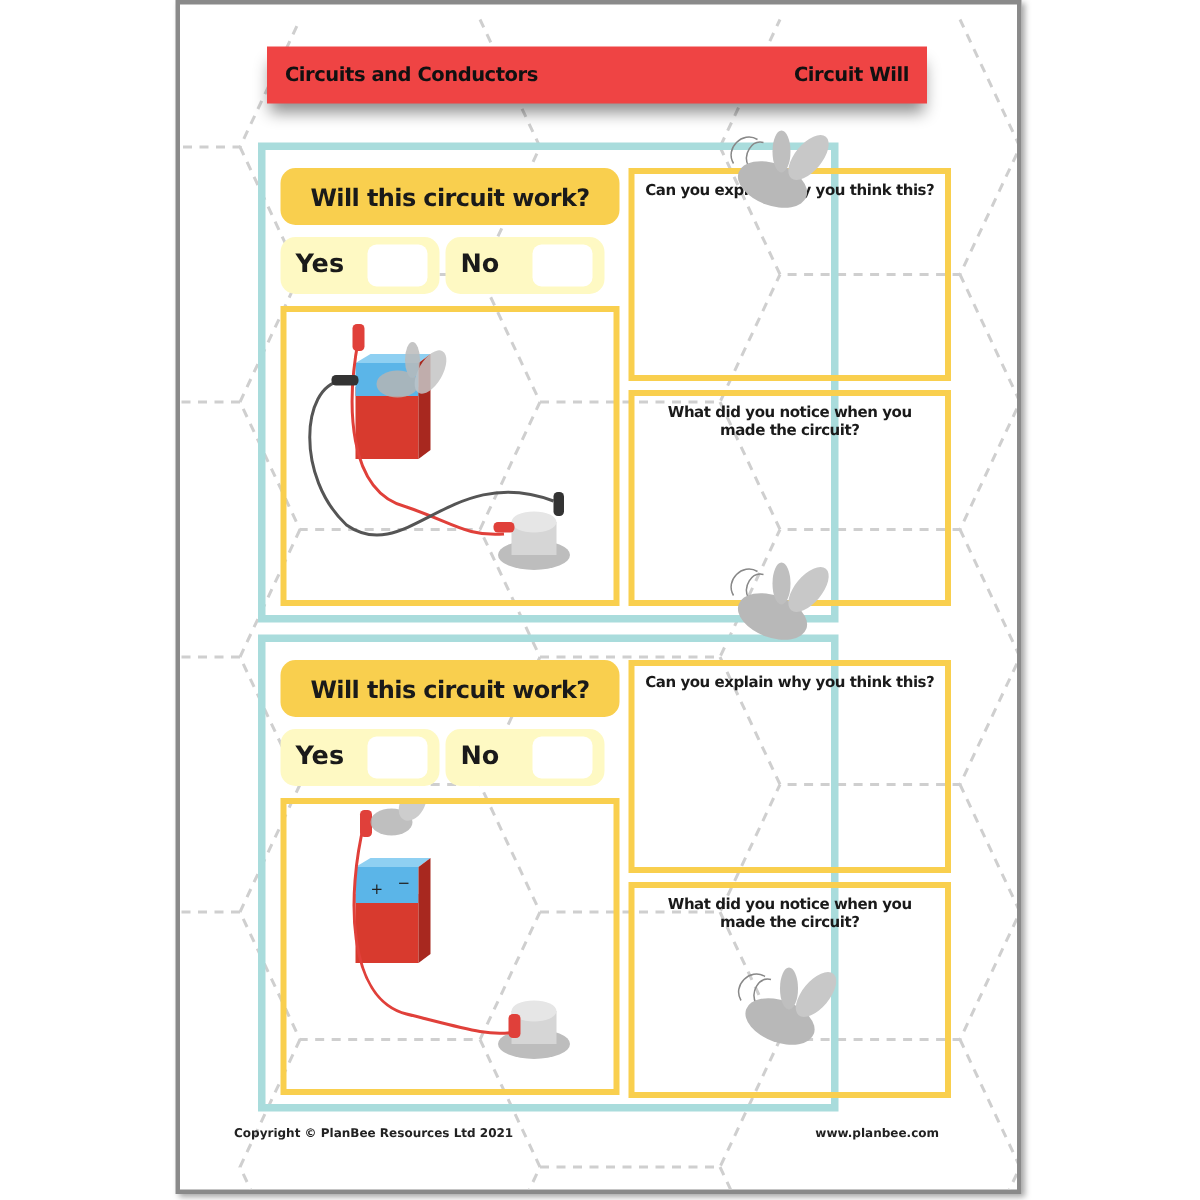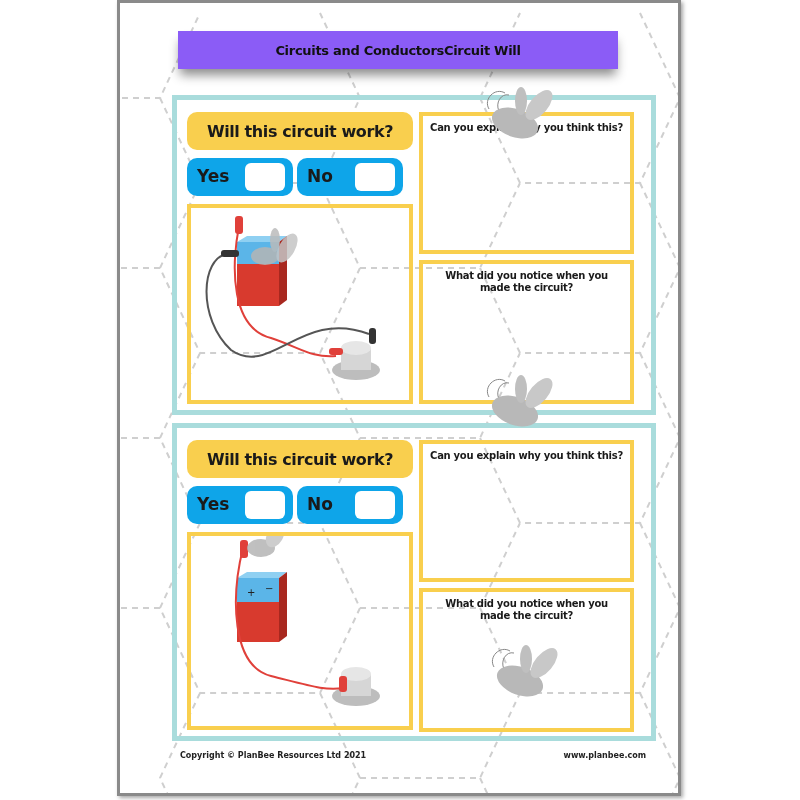--- a/index.html
+++ b/index.html
@@ -1,35 +1,35 @@
 <!DOCTYPE html>
 <html><head>
 <meta charset="utf-8">
 <style>
   html, body { margin:0; padding:0; }
   body { width:800px; height:800px; background:#ffffff; position:relative; overflow:hidden; font-family:"Liberation Sans", sans-serif; }
   .page { position:absolute; left:117px; top:0; width:564px; height:796px; background:#fff; border:3px solid #8a8a8a; box-shadow: 2px 2px 4px rgba(0,0,0,0.35); box-sizing:border-box; overflow:hidden; }
   .hexbg { position:absolute; left:0; top:0; width:564px; height:796px; }
-  .header { position:absolute; left:58px; top:28px; width:440px; height:38px; background:#8b5cf6; box-shadow: 0 8px 10px -2px rgba(0,0,0,0.45); display:flex; justify-content:center; align-items:center; padding:0 12px; box-sizing:border-box; }
+  .header { position:absolute; left:58px; top:28px; width:440px; height:38px; background:#ef4444; box-shadow: 0 8px 10px -2px rgba(0,0,0,0.45); display:flex; justify-content:space-between; align-items:center; padding:0 12px; box-sizing:border-box; }
   .header span { font-family:"DejaVu Sans", sans-serif; font-weight:bold; font-size:13px; color:#111; letter-spacing:-0.3px; }
-  .card { position:absolute; left:52px; width:484px; background:transparent; border:5px solid #a9dcdc; box-sizing:border-box; }
+  .card { position:absolute; left:52px; width:387px; background:transparent; border:5px solid #a9dcdc; box-sizing:border-box; }
   .card1 { top:92px; height:320px; }
   .card2 { top:420px; height:318px; }
   .q-banner { position:absolute; left:10px; top:12px; width:226px; height:38px; background:#f9cf4e; border-radius:10px; display:flex; align-items:center; justify-content:center; }
   .q-banner span { font-family:"DejaVu Sans", sans-serif; font-weight:bold; font-size:16px; color:#1a1a1a; letter-spacing:-0.4px; }
-  .yn { position:absolute; top:58px; width:106px; height:38px; background:#0ea5e9; border-radius:10px; }
+  .yn { position:absolute; top:58px; width:106px; height:38px; background:#fef9c3; border-radius:10px; }
   .yn.yes { left:10px; } .yn.no { left:120px; }
   .yn .lbl { position:absolute; left:10px; top:8px; font-family:"DejaVu Sans", sans-serif; font-size:17px; font-weight:bold; color:#1a1a1a; }
   .yn .box { position:absolute; right:8px; top:5px; width:40px; height:28px; background:#fff; border-radius:6px; }
   .img-box { position:absolute; left:10px; top:104px; width:226px; border:4px solid #f9cf4e; box-sizing:border-box; }
   .card1 .img-box { height:200px; } .card2 .img-box { height:198px; }
   .ans { position:absolute; left:242px; width:215px; border:4px solid #f9cf4e; box-sizing:border-box; text-align:center; }
   .ans p { margin:6px 6px 0; font-family:"DejaVu Sans", sans-serif; font-size:10px; font-weight:bold; color:#1a1a1a; line-height:12px; letter-spacing:-0.3px; }
   .footer { position:absolute; top:748px; font-family:"DejaVu Sans", sans-serif; font-weight:bold; font-size:8px; color:#222; }
-  .footer.left { left:60px; } .footer.right { right:32px; }
+  .footer.left { left:36px; } .footer.right { right:52px; }
   .bee { position:absolute; }
 </style>
 </head>
 <body>
 
 <div class="page">
   <svg class="hexbg" viewBox="0 0 564 796">
     <g stroke="#cfcfcf" stroke-width="2" stroke-dasharray="6 5" fill="none">
       <path d="M-20 95 L40 95 L80 10 M40 95 L80 180 L200 180 L240 95 L200 10 M240 95 L360 95 L400 10 M360 95 L400 180 L520 180 L560 95 L520 10 M80 180 L40 265 L80 350 L200 350 L240 265 L200 180 M240 265 L360 265 L400 180 M360 265 L400 350 L520 350 L560 265 L520 180 M40 265 L-20 265 M560 265 L600 265 M80 350 L40 435 L80 520 L200 520 L240 435 L200 350 M240 435 L360 435 L400 350 M360 435 L400 520 L520 520 L560 435 L520 350 M40 435 L-20 435 M560 435 L600 435 M80 520 L40 605 L80 690 L200 690 L240 605 L200 520 M240 605 L360 605 L400 520 M360 605 L400 690 L520 690 L560 605 L520 520 M40 605 L-20 605 M560 605 L600 605 M80 690 L40 775 L80 860 M200 690 L240 775 L200 860 M240 775 L360 775 L400 690 M360 775 L400 860 M520 690 L560 775 L520 860"></path>
     </g>

